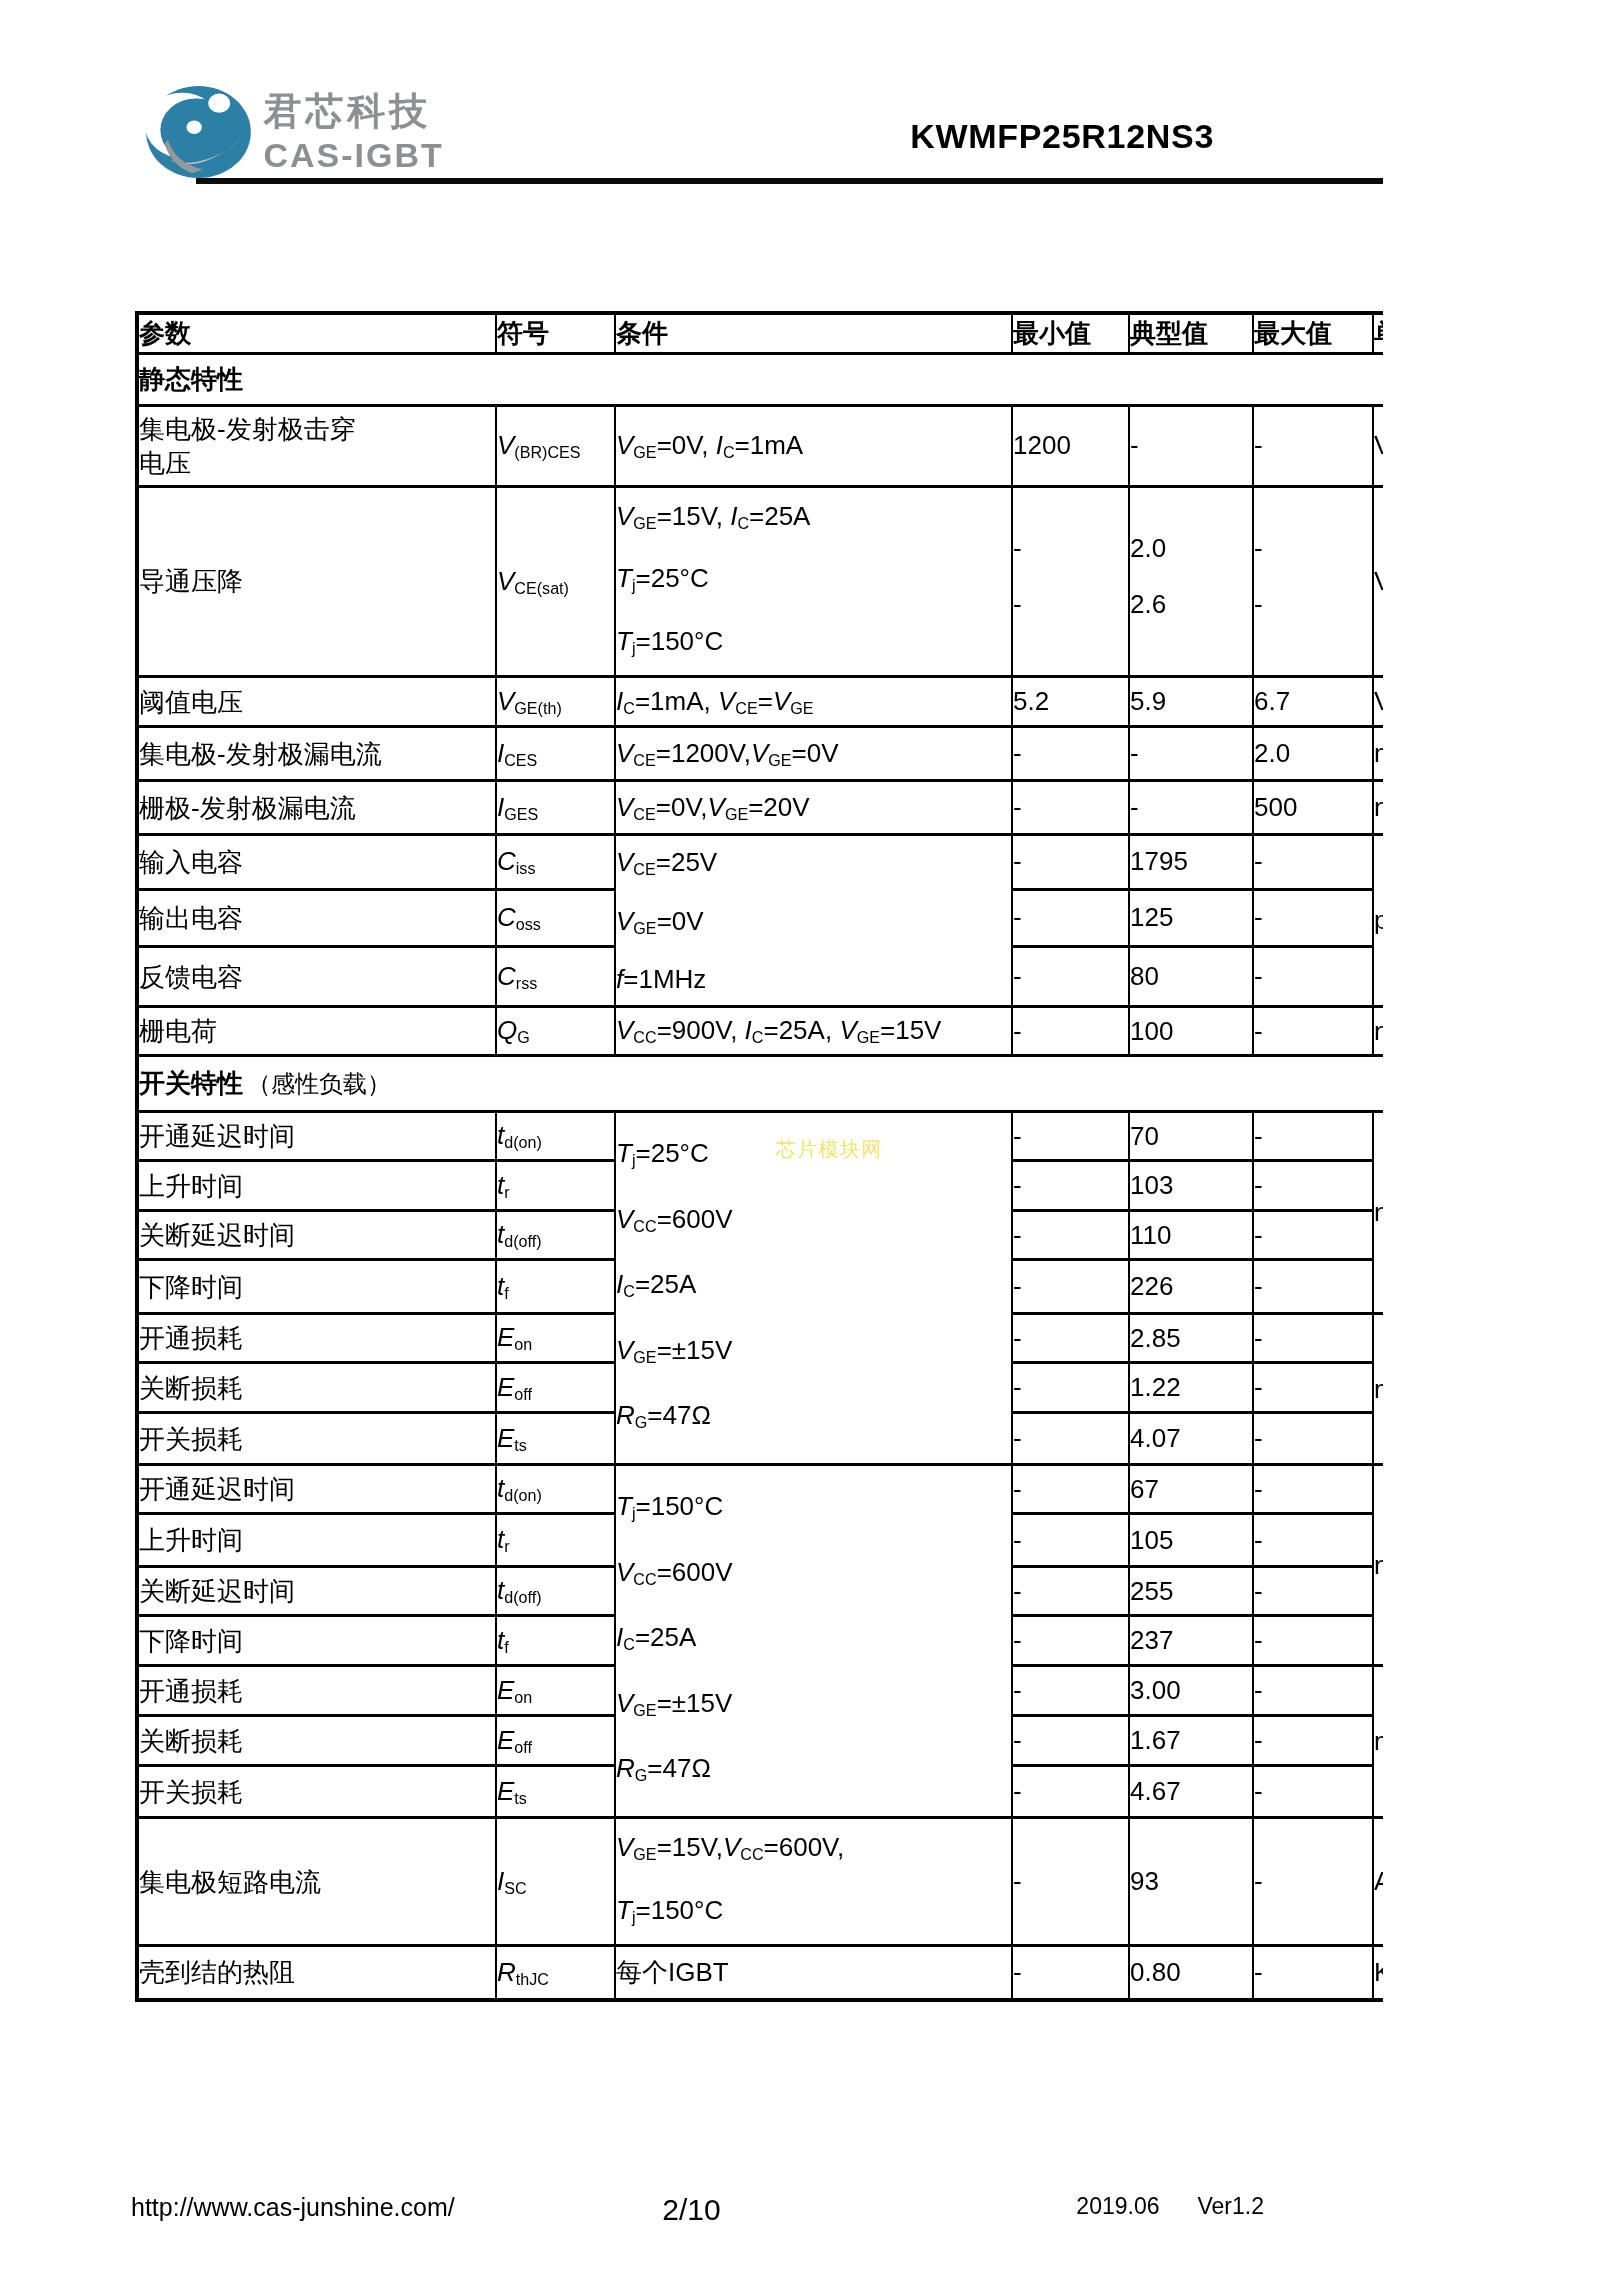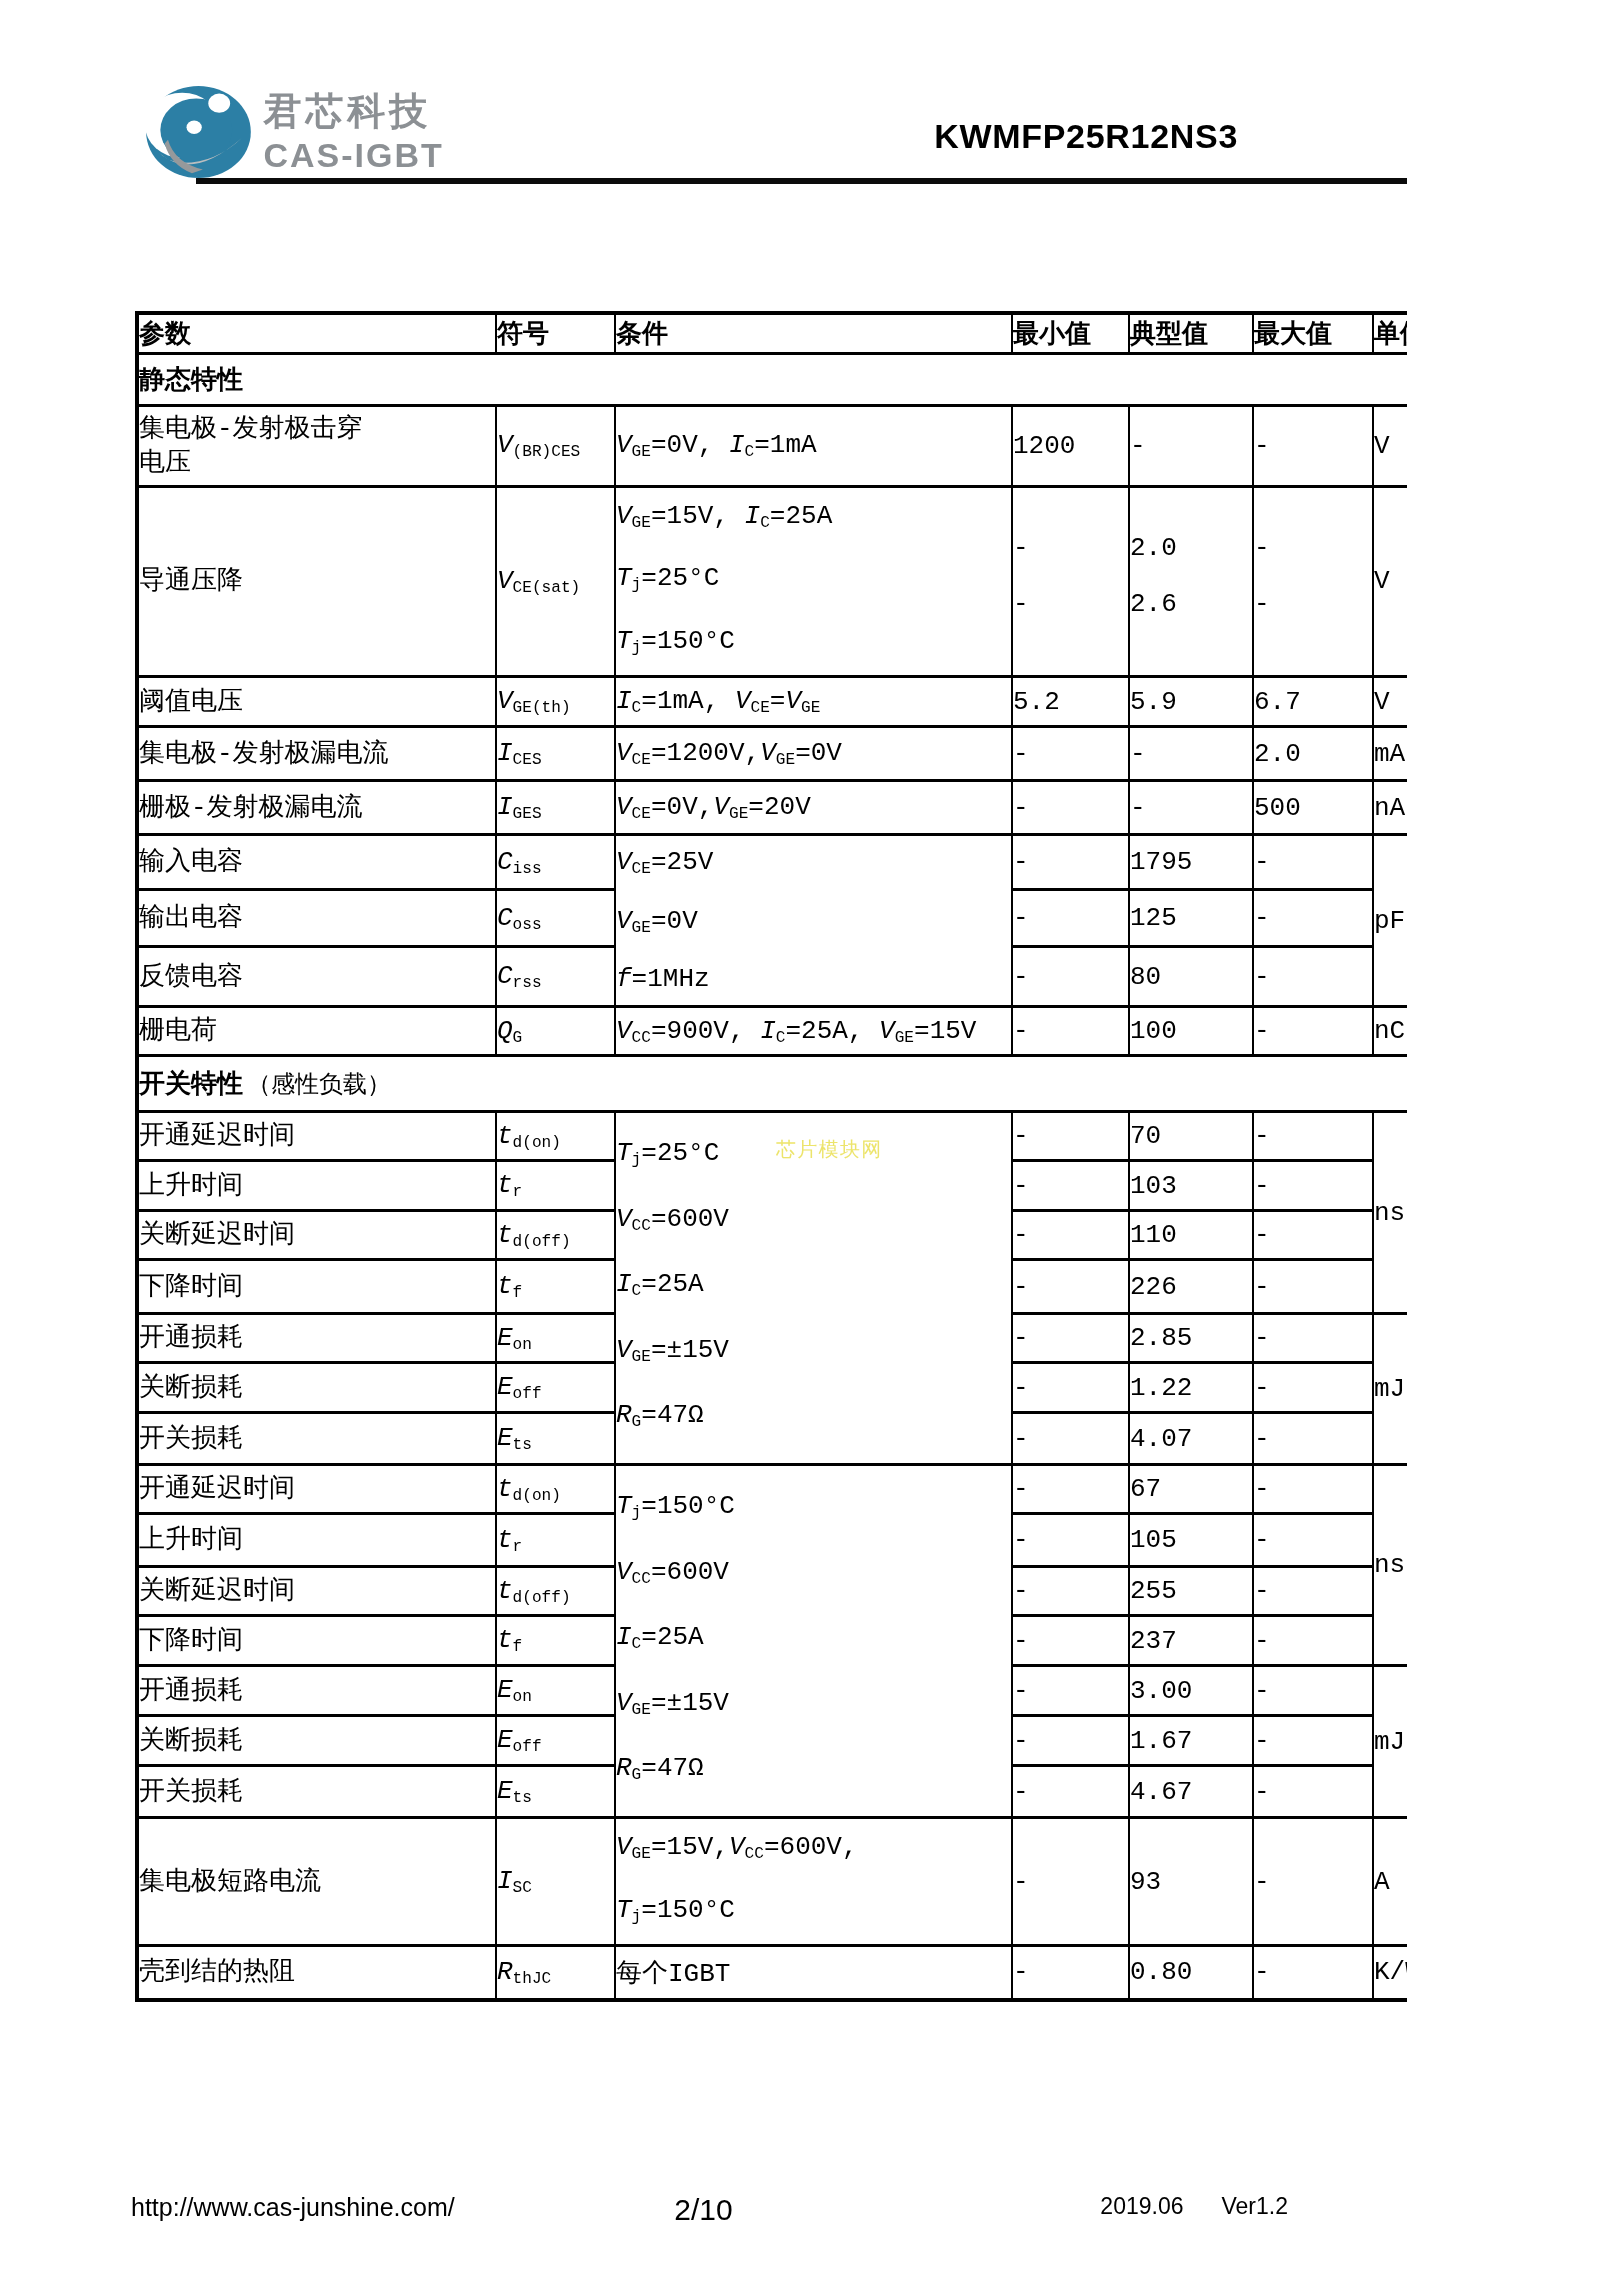--- a/index.html
+++ b/index.html
@@ -1,35 +1,35 @@
 <!DOCTYPE html>
 <html style="font-size:10.5px"><head>
 <meta charset="utf-8">
 <style>
   html,body{margin:0;padding:0;background:#ffffff;}
   .page{position:relative;width:1383px;height:2295px;background:#ffffff;
-        font-family:"Liberation Sans",sans-serif;color:#000;overflow:hidden;padding-left:24px;}
+        font-family:"Liberation Sans",sans-serif;color:#000;overflow:hidden;}
 
   
   .logo{position:absolute;left:144px;top:84px;display:flex;align-items:flex-start;gap:10.5px;}
   .logo svg{display:block;}
   .logo-text{display:flex;flex-direction:column;justify-content:center;margin-top:2.6px;}
   .logo-company{font-size:38px;line-height:48px;font-weight:bold;color:#8c9094;letter-spacing:3.9px;}
   .logo-brand{font-size:34px;line-height:41px;font-weight:bold;color:#8c9094;letter-spacing:2px;}
   .part-number{position:absolute;top:117px;right:169px;font-size:34px;font-weight:bold;letter-spacing:0.7px;}
   .rule{position:absolute;left:196px;top:178px;width:1251px;height:5.9px;background:#0b0b0b;}
 
   
   .title-row{position:absolute;left:147px;top:253px;display:flex;align-items:baseline;gap:18.3px;white-space:nowrap;}
   .title-main{font-size:36px;font-weight:bold;}
   .title-note{font-size:25px;}
 
   
   table.dtable{position:absolute;left:135px;top:311px;width:1320px;
-               border-collapse:collapse;table-layout:fixed;border:4.6px solid #000;font-family:Liberation Mono, monospace;}
+               border-collapse:collapse;table-layout:fixed;border:4.6px solid #000;}
   table.dtable td{border:2.6px solid #000;border-top-width:3.9px;border-bottom-width:3.9px;
                   vertical-align:middle;padding:0;font-size:26px;overflow:hidden;}
   .hd td{font-weight:bold;font-size:27.5px;padding-left:8.5px;}
   .secc{font-weight:bold;font-size:30px;padding-left:9.8px;}
   .secc .note{font-size:24px;font-weight:normal;margin-left:3.9px;}
   .cp{padding-left:11px;}           
   .cp .ln{display:block;line-height:34px;}
   .cs{padding-left:7.9px;}           
   .cc{padding-left:7.9px;}           
   .cc .ln{display:block;}

